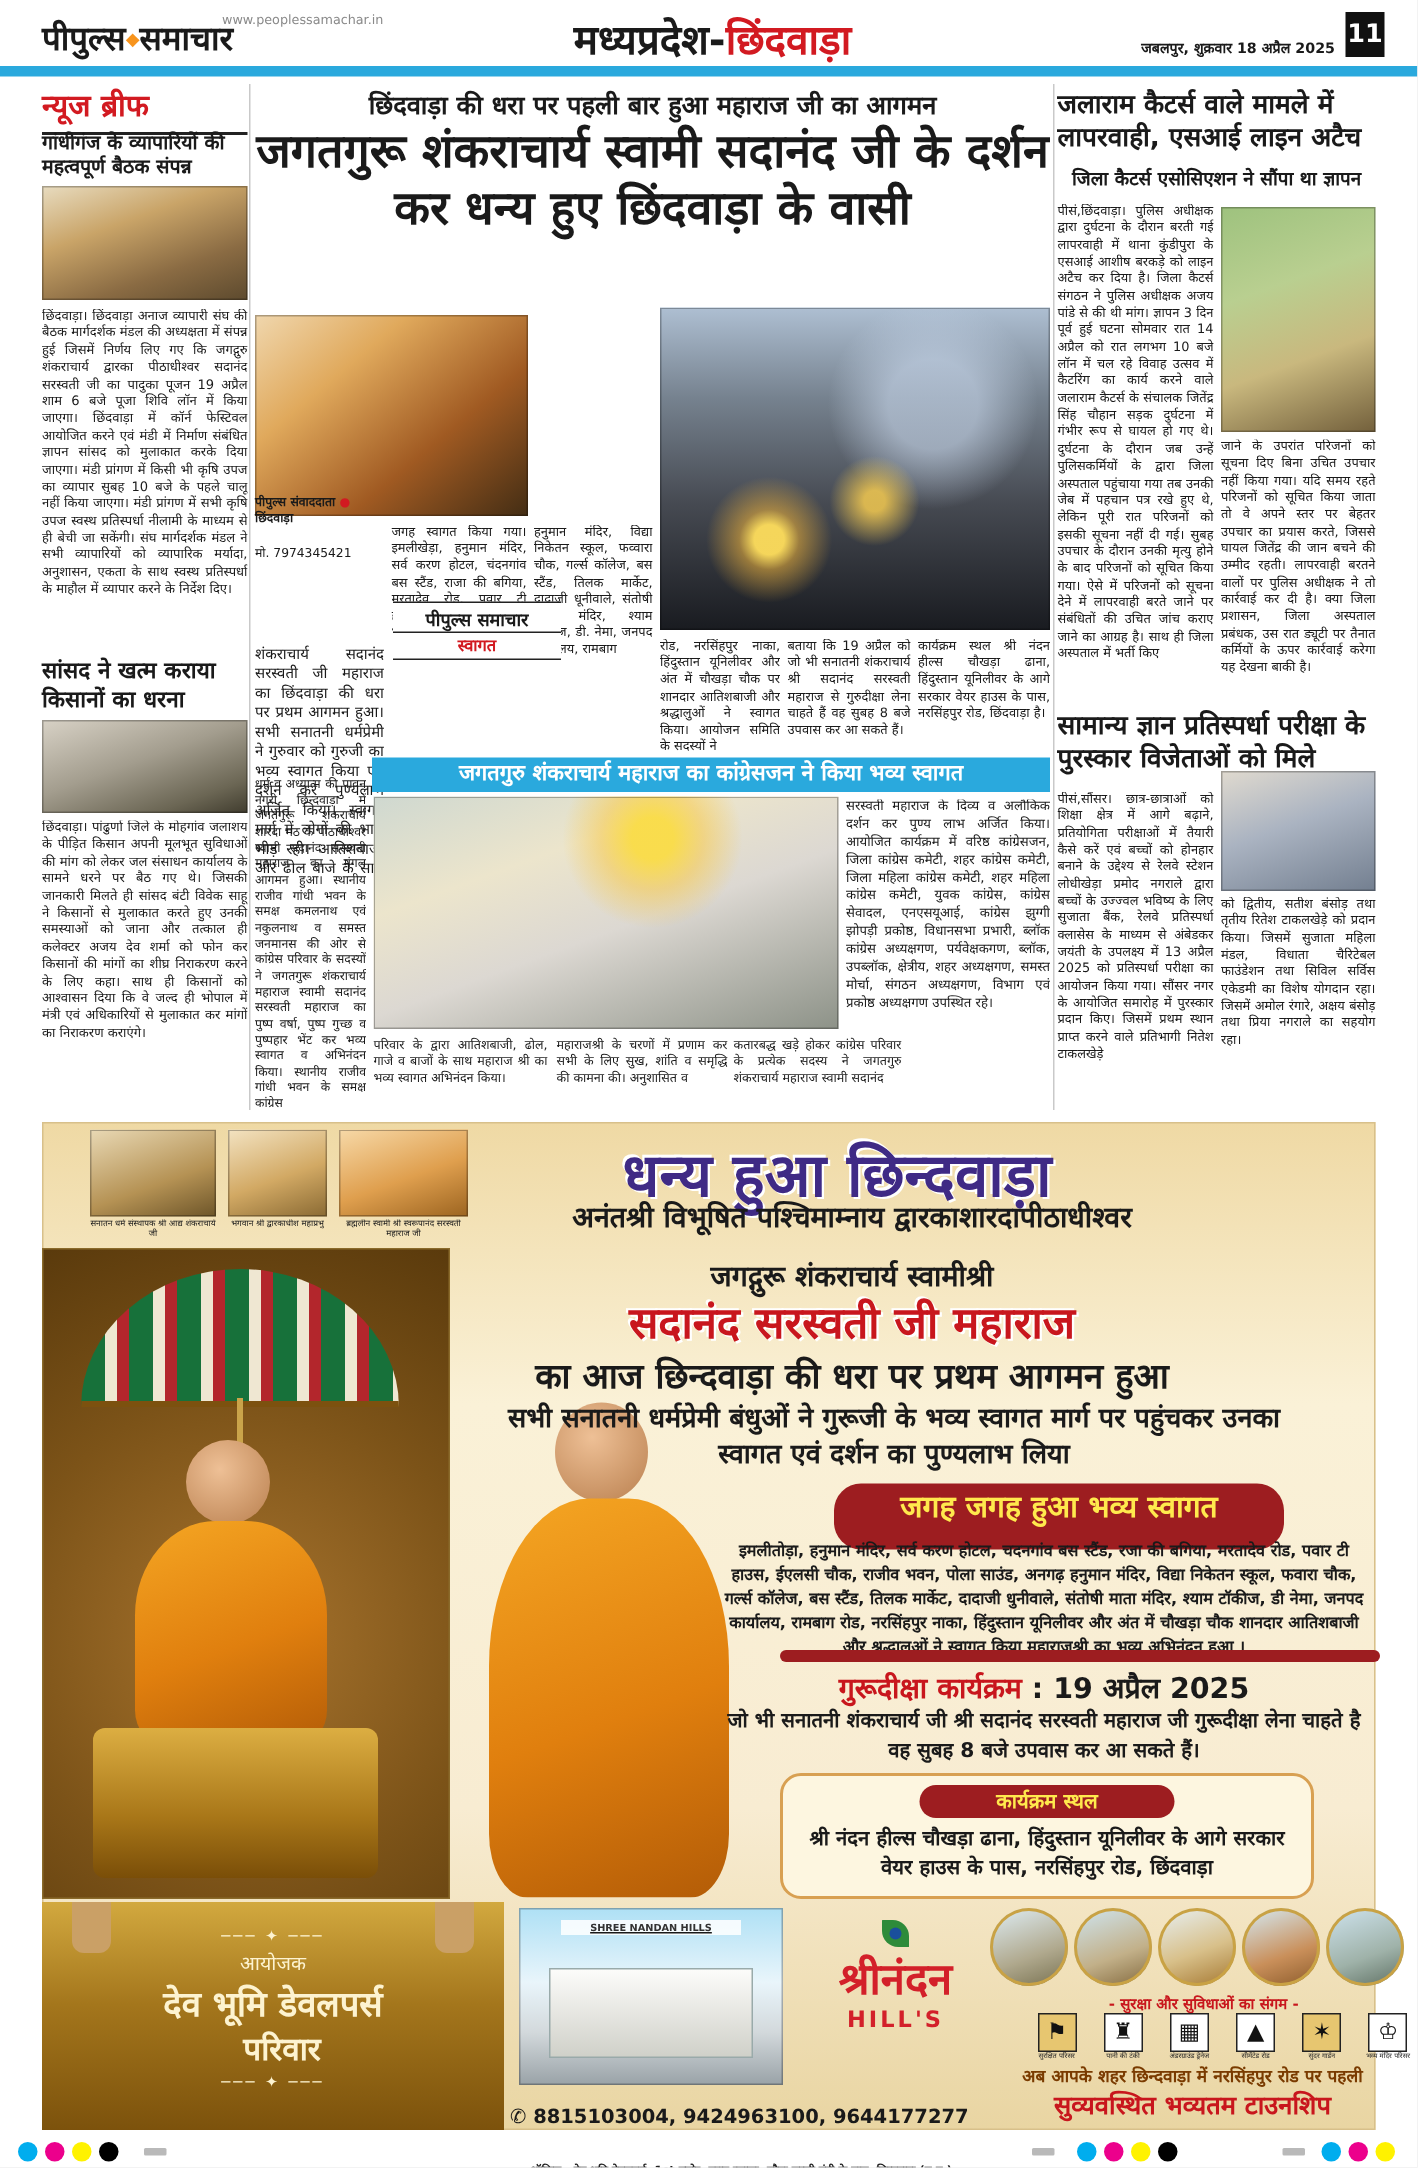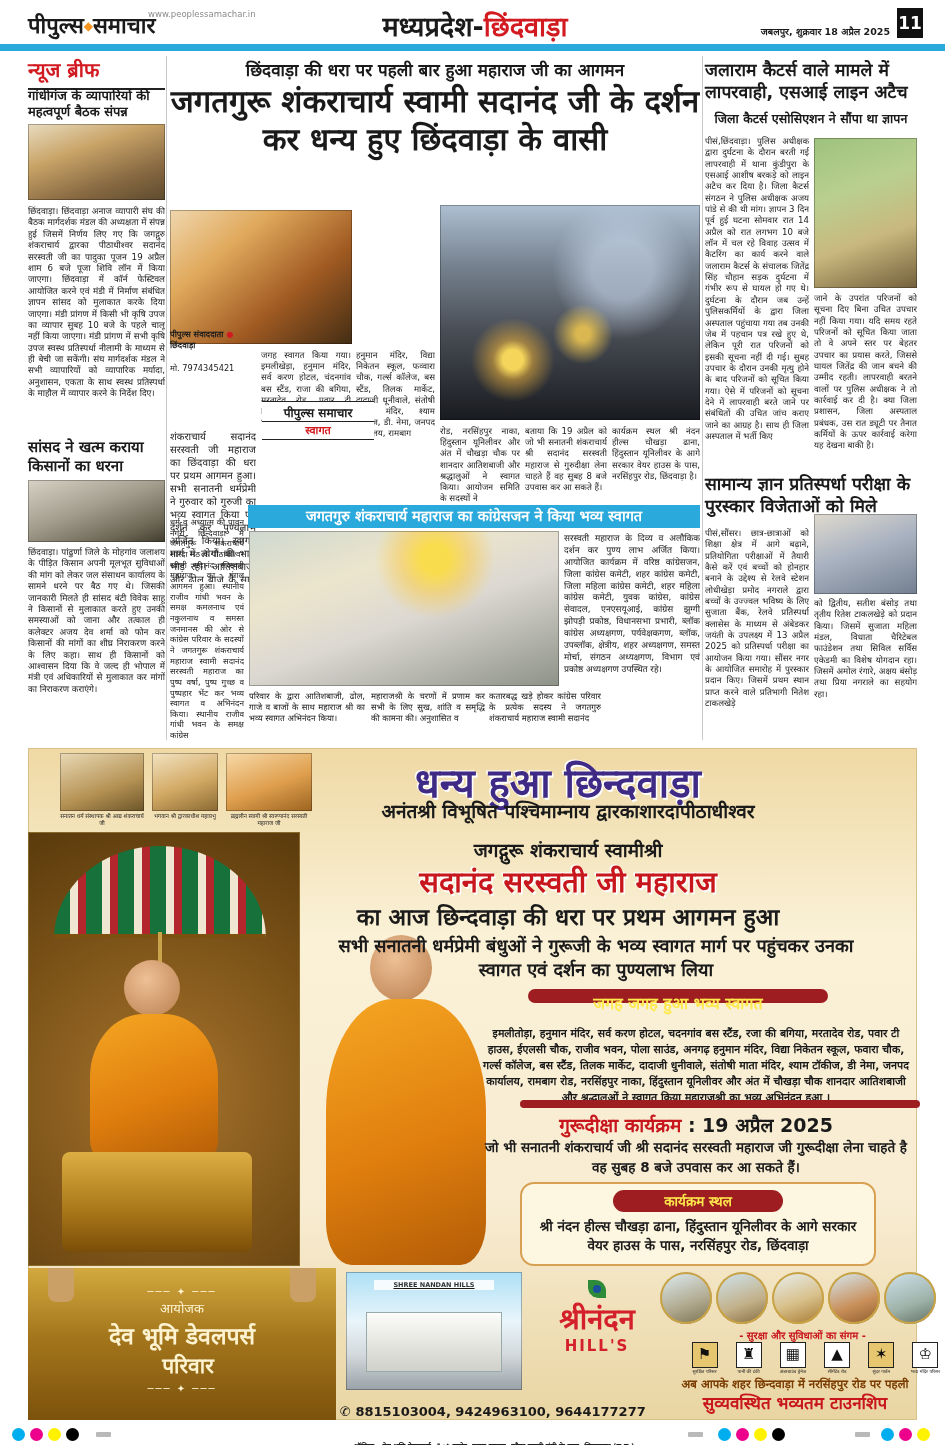--- a/index.html
+++ b/index.html
@@ -149,21 +149,21 @@
       <div class="ab head-sk" style="left:70px;top:10px;width:62px;height:66px;"></div>
       <div class="ab robe2" style="left:26px;top:74px;width:160px;height:266px;"></div>
     </div>
 
     <div class="ab b ctr" style="left:250px;top:6px;width:560px;font-size:40px;color:#3f2a85;text-shadow:1.5px 1.5px 0 #fff,-1.5px -1.5px 0 #fff;">धन्य हुआ छिन्दवाड़ा</div>
     <div class="ab b ctr" style="left:260px;top:50px;width:560px;font-size:19px;">अनंतश्री विभूषित पश्चिमाम्नाय द्वारकाशारदापीठाधीश्वर</div>
     <div class="ab b ctr" style="left:260px;top:89px;width:560px;font-size:19px;">जगद्गुरू शंकराचार्य स्वामीश्री</div>
     <div class="ab b ctr" style="left:260px;top:113px;width:560px;font-size:29px;color:#c8161d;text-shadow:1.5px 1.5px 0 #fff,-1.5px -1.5px 0 #fff;">सदानंद सरस्वती जी महाराज</div>
     <div class="ab b ctr" style="left:260px;top:152px;width:560px;font-size:23px;">का आज छिन्दवाड़ा की धरा पर प्रथम आगमन हुआ</div>
     <div class="ab b ctr" style="left:290px;top:186px;width:530px;font-size:18px;line-height:1.35;margin-left:13px;">सभी सनातनी धर्मप्रेमी बंधुओं ने गुरूजी के भव्य स्वागत मार्ग पर पहुंचकर उनका स्वागत एवं दर्शन का पुण्यलाभ लिया</div>
-    <div class="ab maroon-pill b ctr" style="left:500px;top:241px;width:300px;height:14px;font-size:16px;line-height:30px;">जगह जगह हुआ भव्य स्वागत</div>
+    <div class="ab maroon-pill b ctr" style="left:528px;top:241px;width:300px;height:44px;font-size:20px;line-height:30px;">जगह जगह हुआ भव्य स्वागत</div>
     <div class="ab b ctr clip" style="left:452px;top:278px;width:432px;height:78px;font-size:10.8px;line-height:1.48;">इमलीतोड़ा, हनुमान मंदिर, सर्व करण होटल, चदनगांव बस स्टैंड, रजा की बगिया, मरतादेव रोड, पवार टी हाउस, ईएलसी चौक, राजीव भवन, पोला साउंड, अनगढ़ हनुमान मंदिर, विद्या निकेतन स्कूल, फवारा चौक, गर्ल्स कॉलेज, बस स्टैंड, तिलक मार्केट, दादाजी धुनीवाले, संतोषी माता मंदिर, श्याम टॉकीज, डी नेमा, जनपद कार्यालय, रामबाग रोड, नरसिंहपुर नाका, हिंदुस्तान यूनिलीवर और अंत में चौखड़ा चौक शानदार आतिशबाजी और श्रद्धालुओं ने स्वागत किया महाराजश्री का भव्य अभिनंदन हुआ ।</div>
 
     <div class="ab" style="left:492px;top:352px;width:400px;height:8px;background:#9d1d20;border-radius:4px;"></div>
     <div class="ab b ctr" style="left:452px;top:364px;width:432px;font-size:19px;">
       <span style="color:#c8161d;">गुरूदीक्षा कार्यक्रम</span> <span>: 19 अप्रैल 2025</span>
     </div>
     <div class="ab b ctr" style="left:452px;top:390px;width:432px;font-size:13.5px;line-height:1.45;">जो भी सनातनी शंकराचार्य जी श्री सदानंद सरस्वती महाराज जी गुरूदीक्षा लेना चाहते है वह सुबह 8 बजे उपवास कर आ सकते हैं।</div>
 
     <div class="ab venue-box" style="left:492px;top:434px;width:352px;height:80px;">
       <div class="maroon-pill b ctr" style="width:170px;height:22px;margin:6px auto 0;font-size:13.5px;line-height:22px;">कार्यक्रम स्थल</div>

